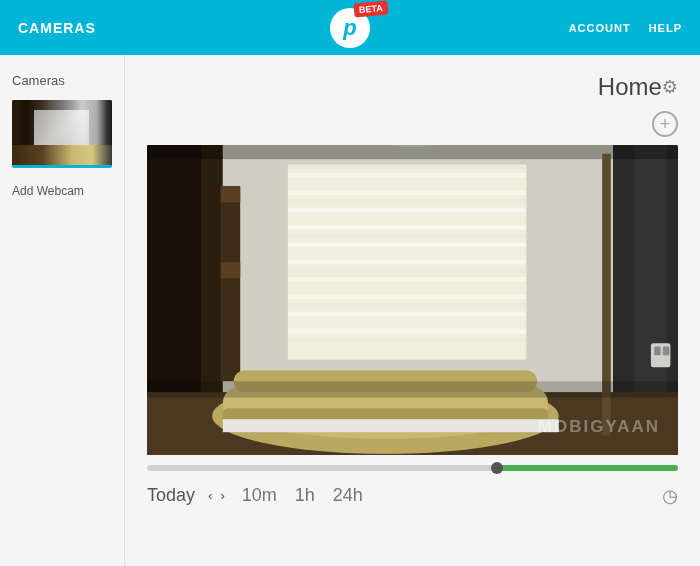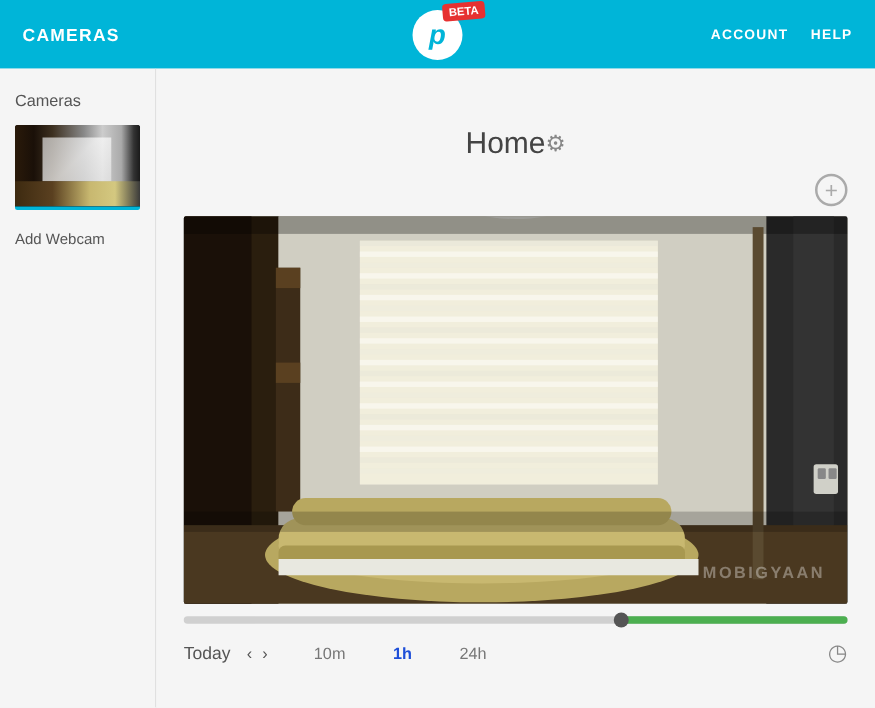--- a/index.html
+++ b/index.html
@@ -118,24 +118,23 @@
 
     
     .content-panel {
       flex: 1;
       padding: 18px 22px;
       background: #f5f5f5;
       overflow: hidden;
     }
     .content-header {
       display: flex;
-      justify-content: center;
+      justify-content: flex-end;
       align-items: center;
       margin-bottom: 10px;
-      margin-top: 28px;
     }
     .content-title {
       font-size: 24px;
       font-weight: 300;
       color: #444;
     }
     .gear-icon {
       font-size: 18px;
       color: #888;
       cursor: pointer;
@@ -175,21 +174,21 @@
       width: 100%;
       height: 100%;
     }
 
     
     .watermark {
       position: absolute;
       bottom: 18px;
       right: 18px;
       color: rgba(255,255,255,0.35);
-      font-size: 13px;
+      font-size: 17px;
       font-weight: 700;
       letter-spacing: 2px;
       pointer-events: none;
       text-align: right;
     }
 
     
     .timeline-bar {
       width: 100%;
       height: 6px;
@@ -216,42 +215,41 @@
       border-radius: 50%;
     }
 
     
     .bottom-controls {
       display: flex;
       align-items: center;
       gap: 10px;
     }
     .today-label {
-      font-size: 14px;
+      font-size: 18px;
       color: #555;
     }
     .nav-arrows {
       display: flex; gap: 2px;
     }
     .nav-arrow {
       font-size: 13px;
       color: #555;
       cursor: pointer;
       padding: 0 3px;
     }
     .time-btn {
-      font-size: 13px;
+      font-size: 18px;
       color: #777;
       cursor: pointer;
       padding: 2px 4px;
-      margin-left: 20px;
     }
     .time-btn.active {
-      color: #1d4ed8;
-      font-weight: 700;
+      color: #737373;
+      font-weight: 400;
     }
     .history-icon {
       margin-left: auto;
       font-size: 18px;
       color: #888;
       cursor: pointer;
     }
   </style>
 </head>
 <body>

